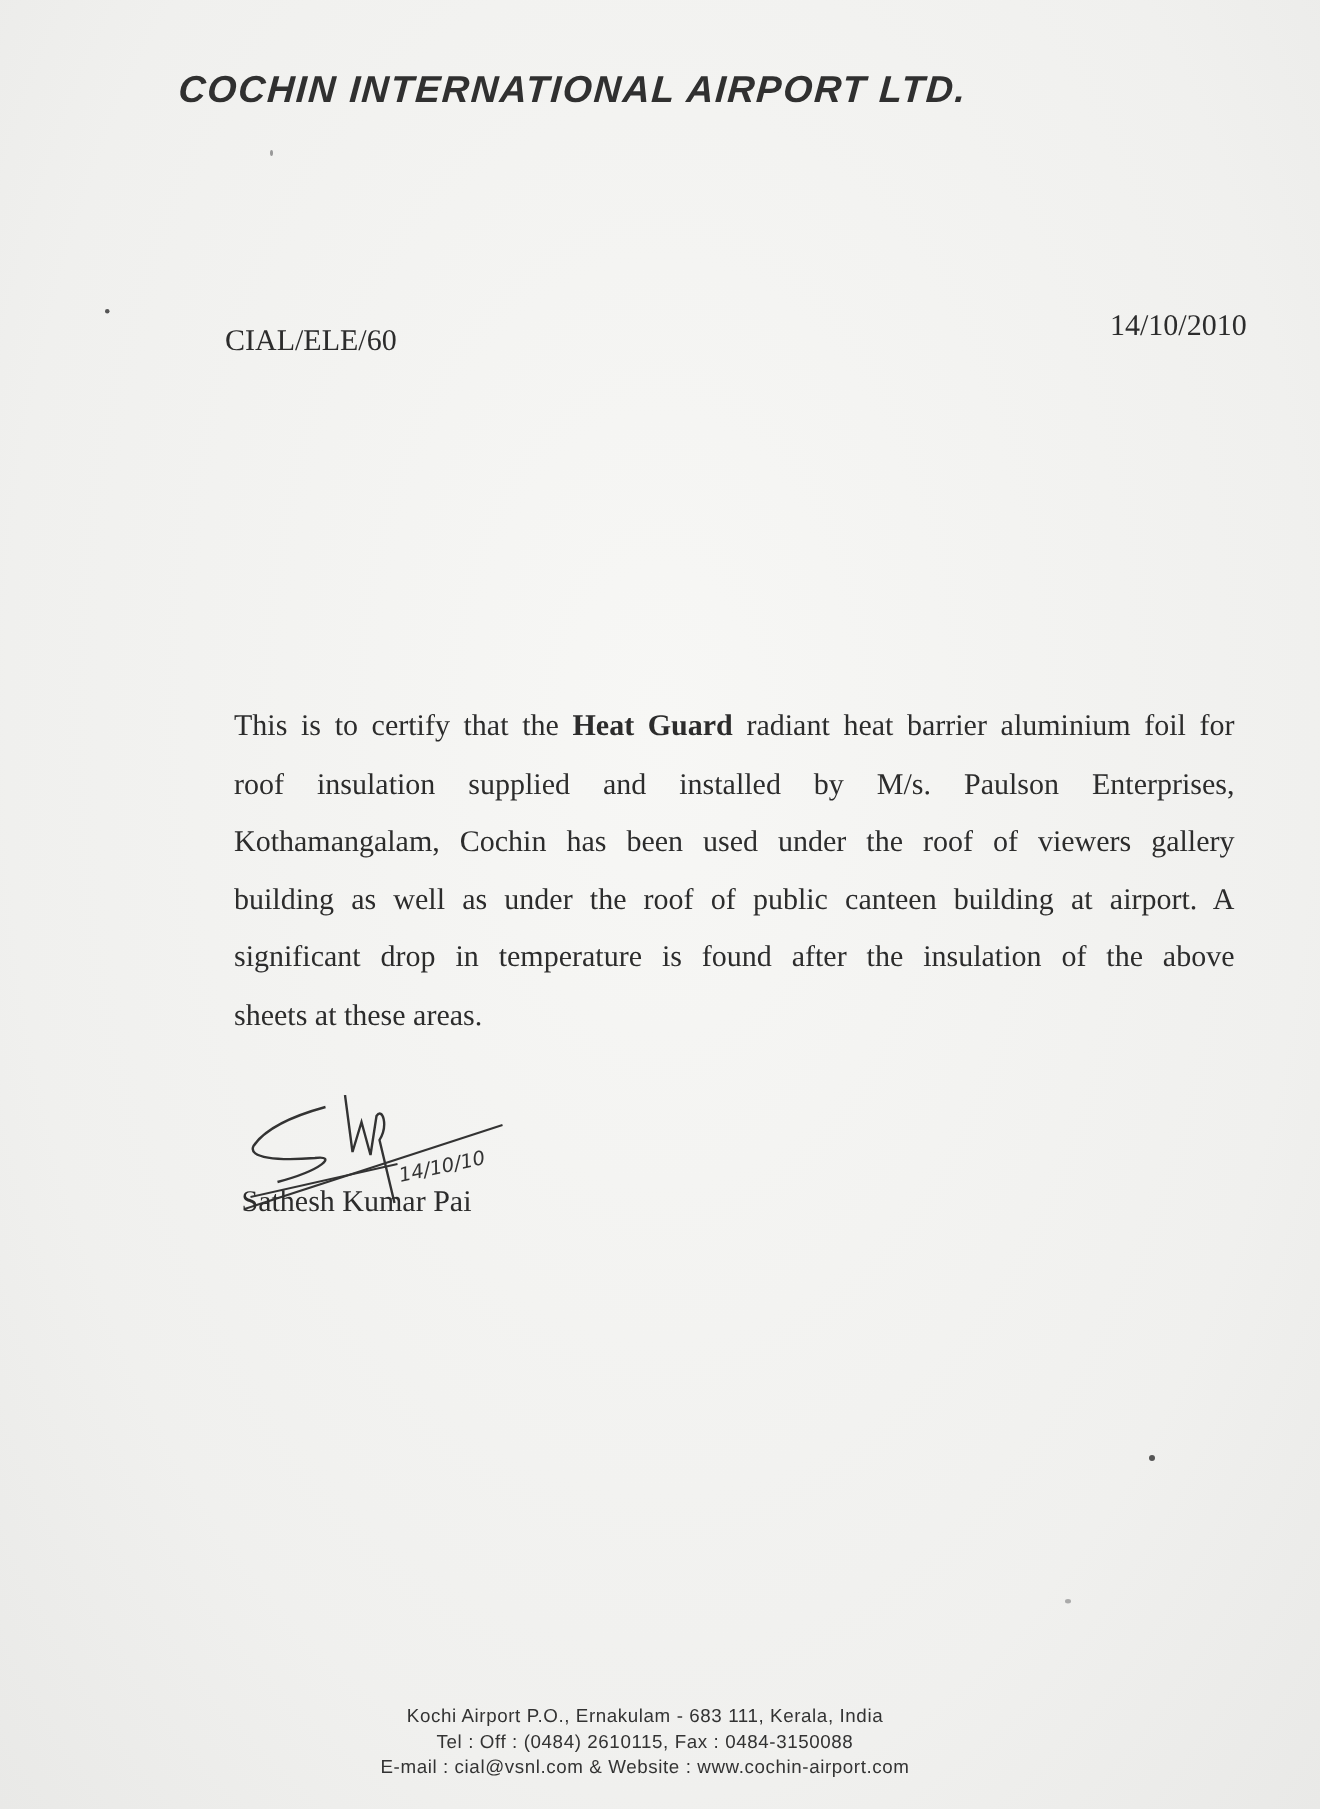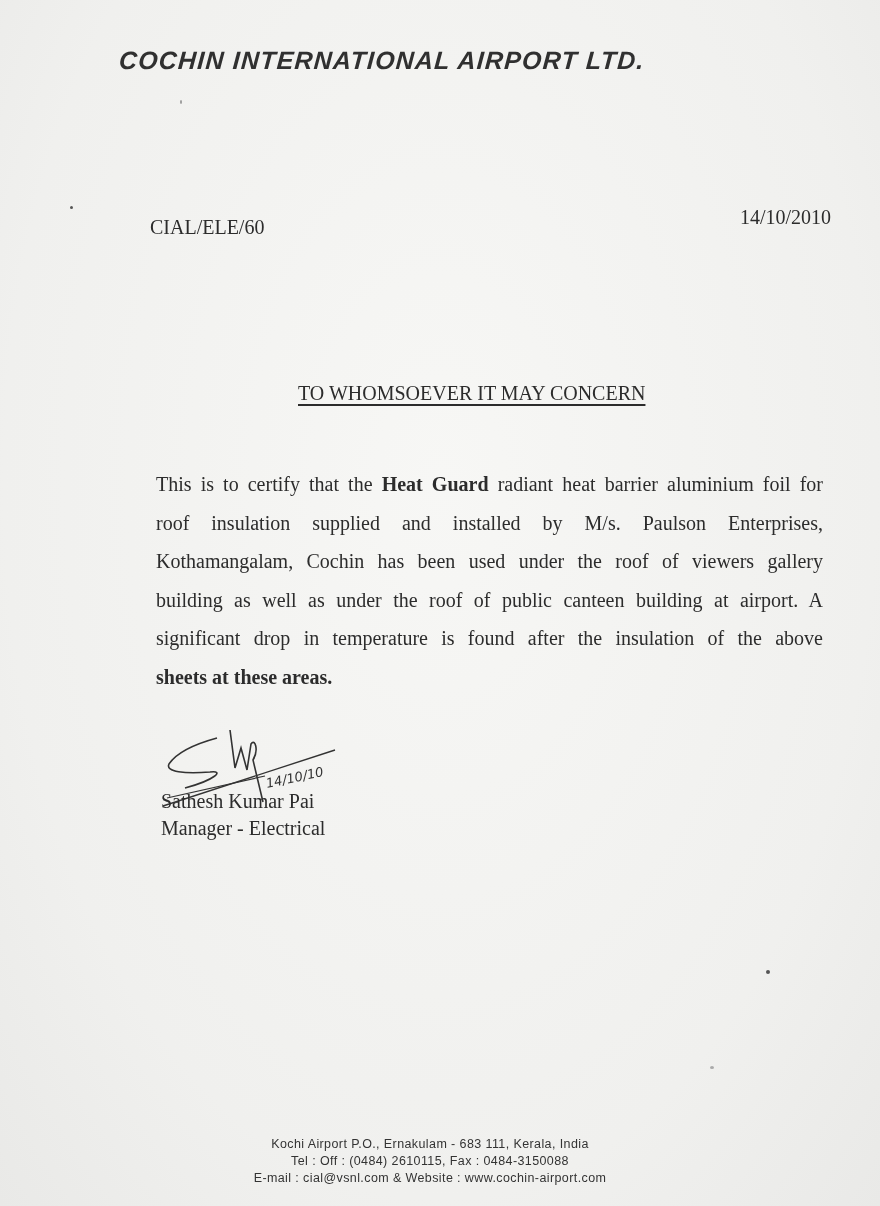--- a/index.html
+++ b/index.html
@@ -26,21 +26,21 @@
     .date { position: absolute; left: 700px; top: 206px; font-size: 20px; }
     .subject {
       position: absolute; left: 258px; top: 382px; font-size: 20px;
       text-decoration: underline; text-underline-offset: 4px;
     }
     .body {
       position: absolute; left: 116px; top: 465px; width: 667px;
       font-size: 20px; line-height: 38.5px; text-align: justify;
     }
     .body .line { display: block; text-align: justify; text-align-last: justify; white-space: nowrap; }
-    .body .line.last { text-align-last: left; font-weight: bold; }
+    .body .line.last { text-align-last: left; }
     .body b { font-weight: bold; }
     .signature { position: absolute; left: 155px; top: 730px; width: 190px; height: 90px; }
     .signer { position: absolute; left: 121px; top: 788px; font-size: 20px; line-height: 27px; }
     .footer {
       position: absolute; left: 220px; top: 1136px; width: 420px;
       font-family: Liberation Sans, sans-serif; font-size: 12.5px;
       line-height: 17px; text-align: center; color: #333;
       letter-spacing: 0.4px;
     }
     .speck { position: absolute; border-radius: 50%; background: #555; }
@@ -48,42 +48,40 @@
 </head>
 <body>
 
 <div class="page">
 
   <div class="letterhead">COCHIN INTERNATIONAL AIRPORT LTD.</div>
 
   <div class="ref serif">CIAL/ELE/60</div>
   <div class="date serif">14/10/2010</div>
 
-  <div class="subject serif">TO WHOMSOEVER IT MAY CONCERN</div>
 
   <div class="body serif">
     <span class="line"><span>This is to certify that the </span><b>Heat Guard</b><span> radiant heat barrier aluminium foil for</span></span>
     <span class="line">roof insulation supplied and installed by M/s. Paulson Enterprises,</span>
     <span class="line">Kothamangalam, Cochin has been used under the roof of viewers gallery</span>
     <span class="line">building as well as under the roof of public canteen building at airport. A</span>
     <span class="line">significant drop in temperature is found after the insulation of the above</span>
     <span class="line last">sheets at these areas.</span>
   </div>
 
   <svg class="signature" viewBox="0 0 190 90">
     <path d="M62 8 C40 14, 22 22, 14 34 C10 42, 30 44, 55 42 C70 40, 60 50, 30 58" fill="none" stroke="#333" stroke-width="1.6"></path>
     <path d="M75 0 L80 38 L86 18 L92 40 L96 14 C100 8, 104 20, 98 30 L108 72" fill="none" stroke="#333" stroke-width="1.6"></path>
     <path d="M8 76 L180 20" fill="none" stroke="#333" stroke-width="1.4"></path>
     <path d="M12 68 L110 46" fill="none" stroke="#333" stroke-width="1.2"></path>
     <text x="112" y="58" font-family="DejaVu Sans, sans-serif" font-size="13" font-style="italic" fill="#333" transform="rotate(-12 112 58)">14/10/10</text>
   </svg>
 
   <div class="signer serif">
     <div>Sathesh Kumar Pai</div>
-    <div>Manager - Electrical</div>
   </div>
 
   <div class="footer">
     <div>Kochi Airport P.O., Ernakulam - 683 111, Kerala, India</div>
     <div>Tel : Off : (0484) 2610115, Fax : 0484-3150088</div>
     <div>E-mail : cial@vsnl.com &amp; Website : www.cochin-airport.com</div>
   </div>
 
   <div class="speck" style="left:70px;top:206px;width:3px;height:3px;"></div>
   <div class="speck" style="left:766px;top:970px;width:4px;height:4px;"></div>

